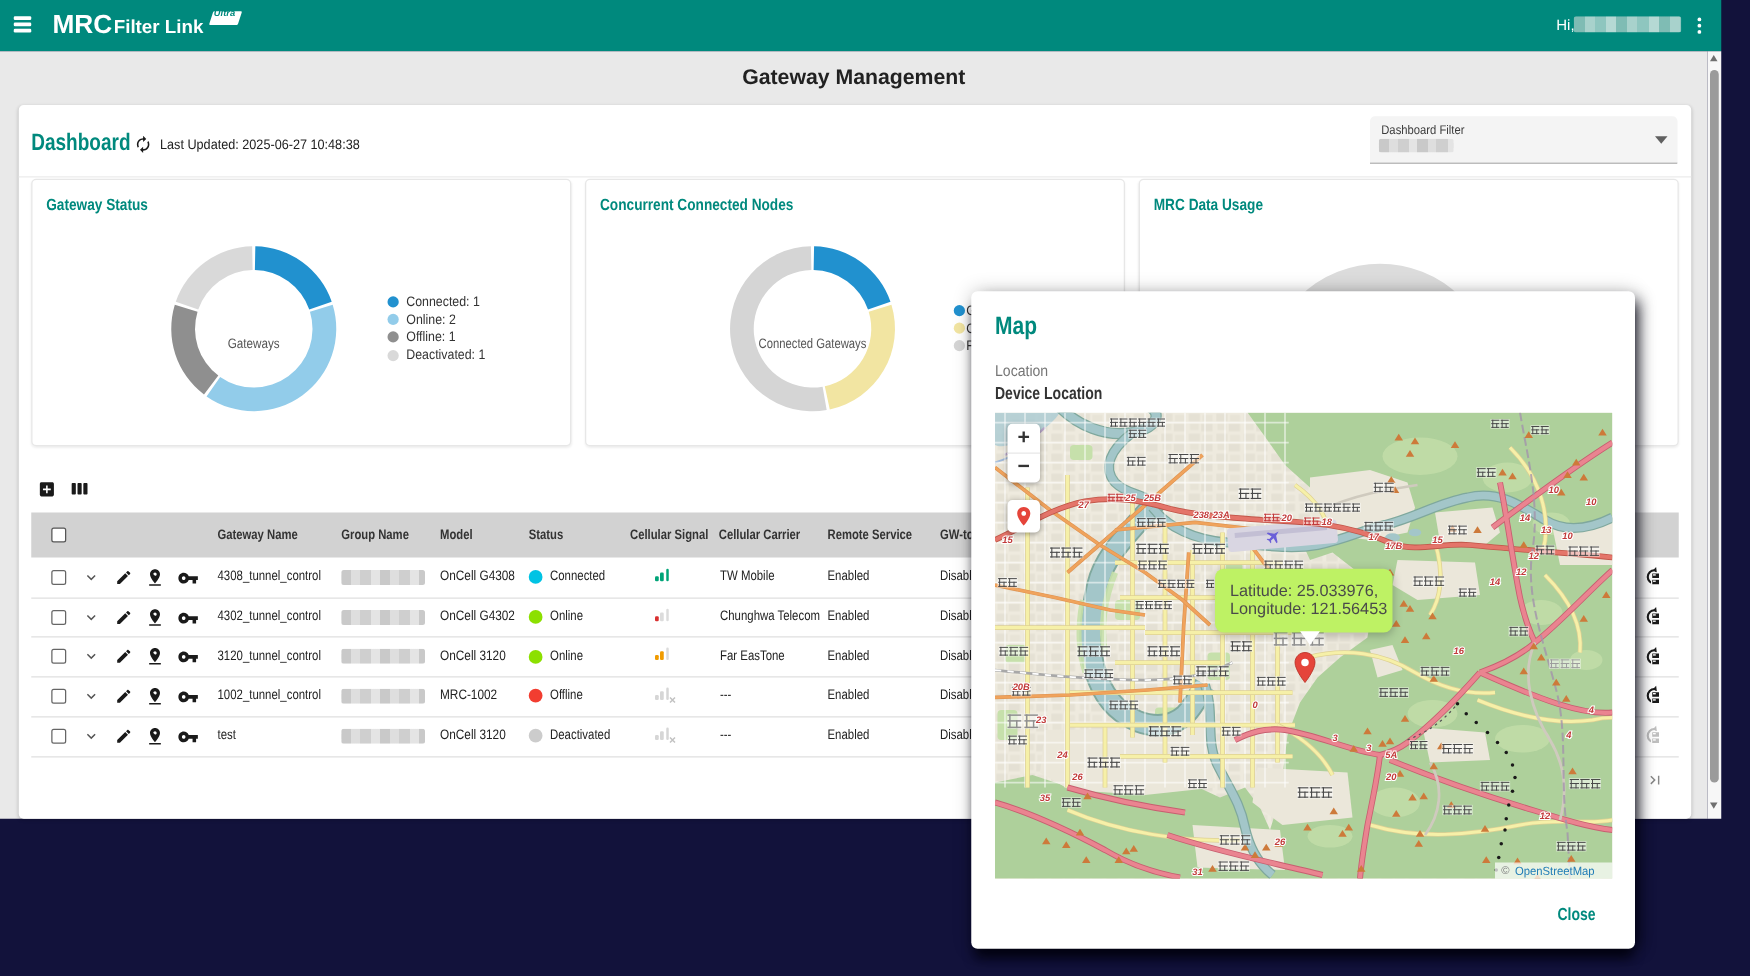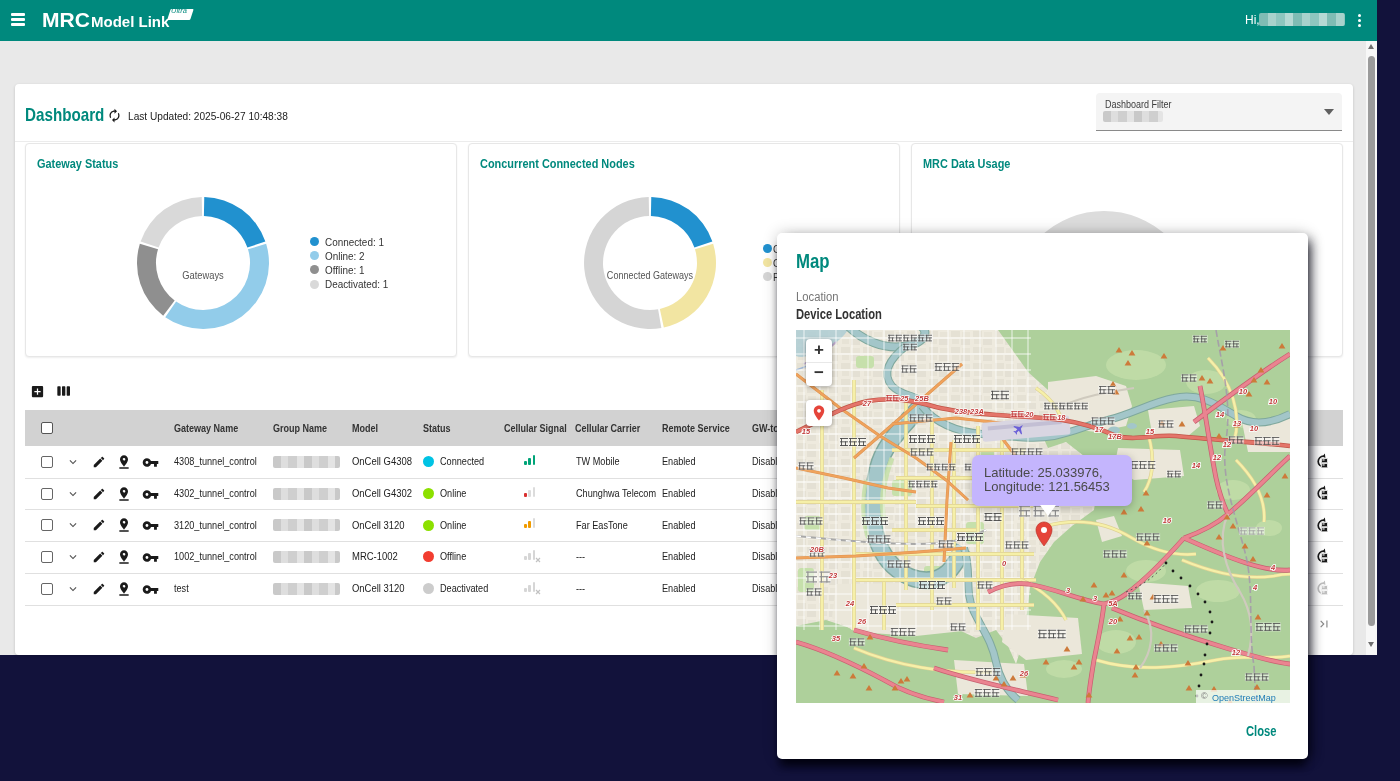--- a/index.html
+++ b/index.html
@@ -3,30 +3,31 @@
 *{margin:0;padding:0;box-sizing:border-box}
 html,body{width:1400px;height:781px;overflow:hidden;background:#12123b;font-family:"Liberation Sans",sans-serif}
 .abs{position:absolute}
 </style></head><body>
 <div class="abs" style="left:0;top:0;width:1400px;height:781px;background:#12123b">
 <div class="abs" style="left:0;top:0;width:1377px;height:41px;background:#00897d">
       <div class="abs" style="left:11px;top:13px;width:14px;height:2.6px;background:#fff;border-radius:1px"></div>
       <div class="abs" style="left:11px;top:18px;width:14px;height:2.6px;background:#fff;border-radius:1px"></div>
       <div class="abs" style="left:11px;top:23px;width:14px;height:2.6px;background:#fff;border-radius:1px"></div>
       <div class="abs" style="left:42px;top:8px;font-size:21px;font-weight:bold;color:#fff;transform:scale(1.0,1);transform-origin:left top;white-space:nowrap">MRC</div>
-      <div class="abs" style="left:91px;top:13px;font-size:15px;font-weight:bold;color:#fff;transform:scale(1.0,1);transform-origin:left top;white-space:nowrap">Model Link</div>
+      <div class="abs" style="left:91px;top:13px;font-size:15px;font-weight:bold;color:#fff;transform:scale(1.0,1);transform-origin:left top;white-space:nowrap">Filter Link</div>
       <div class="abs" style="left:169px;top:8.5px;width:23px;height:10.5px;background:#fff;transform:skewX(-18deg);border-radius:1px"></div>
-      <div class="abs" style="left:171px;top:6px;color:#00897d;font-style:italic;font-weight:normal;font-size:7.5px">Ultra</div>
+      <div class="abs" style="left:171px;top:6px;color:#00897d;font-style:italic;font-weight:bold;font-size:7.5px">Ultra</div>
       <div class="abs" style="left:1245px;top:13px;font-size:12px;font-weight:normal;color:#fff;transform:scale(1.0,1);transform-origin:left top;white-space:nowrap">Hi,</div>
       <div style="position:absolute;left:1259px;top:13px;width:86px;height:13px;background:repeating-linear-gradient(90deg,#7fbcb4 0 9px,#a8d2cc 9px 17px,#8ec6bf 17px 26px,#b5d9d4 26px 34px),repeating-linear-gradient(0deg,rgba(255,255,255,.25) 0 4px,rgba(0,80,70,.12) 4px 8px);border-radius:2px;filter:blur(0.6px)"></div>
       <div class="abs" style="left:1358px;top:14px;width:3.4px;height:3.4px;background:#fff;border-radius:50%"></div>
       <div class="abs" style="left:1358px;top:19px;width:3.4px;height:3.4px;background:#fff;border-radius:50%"></div>
       <div class="abs" style="left:1358px;top:24px;width:3.4px;height:3.4px;background:#fff;border-radius:50%"></div>
     </div>
     <div class="abs" style="left:0;top:41px;width:1366px;height:614px;background:#e9e9e9"></div>
+    <div class="abs" style="left:0px;top:52px;width:1366px;text-align:center;font-size:17px;font-weight:bold;color:#212121;transform:scale(1.0,1);transform-origin:center top;white-space:nowrap">Gateway Management</div>
     <div class="abs" style="left:15px;top:84px;width:1338px;height:571px;background:#fff;border-radius:4px;box-shadow:0 1px 3px rgba(0,0,0,0.18)"></div>
     <div class="abs" style="left:25px;top:104px;font-size:19px;font-weight:bold;color:#00897d;transform:scale(0.8,1);transform-origin:left top;white-space:nowrap">Dashboard</div>
     <svg style="position:absolute;left:107px;top:108px" width="15" height="15" viewBox="0 0 24 24">
       <path d="M12 6v3l4-4-4-4v3c-4.42 0-8 3.58-8 8 0 1.57.46 3.03 1.24 4.26L6.7 14.8c-.45-.83-.7-1.79-.7-2.8 0-3.31 2.69-6 6-6zm6.76 1.74L17.3 9.2c.44.84.7 1.79.7 2.8 0 3.31-2.69 6-6 6v-3l-4 4 4 4v-3c4.42 0 8-3.58 8-8 0-1.57-.46-3.03-1.24-4.26z" fill="#1a1a1a"></path>
     </svg>
     <div class="abs" style="left:128px;top:110px;font-size:11px;font-weight:normal;color:#212121;transform:scale(0.92,1);transform-origin:left top;white-space:nowrap">Last Updated: 2025-06-27 10:48:38</div>
     <div class="abs" style="left:1096px;top:93px;width:246px;height:38px;background:#f4f4f4;border-radius:4px 4px 0 0;border-bottom:1px solid #8a8a8a"></div>
     <div class="abs" style="left:1105px;top:99px;font-size:10px;font-weight:normal;color:#3c3c3c;transform:scale(0.9,1);transform-origin:left top;white-space:nowrap">Dashboard Filter</div>
     <div style="position:absolute;left:1103px;top:111px;width:60px;height:11px;background:repeating-linear-gradient(90deg,#c9c9c9 0 8px,#dedede 8px 15px,#cfcfcf 15px 24px,#e4e4e4 24px 31px),repeating-linear-gradient(0deg,rgba(255,255,255,.3) 0 4px,rgba(90,90,90,.12) 4px 8px);border-radius:2px;filter:blur(0.6px)"></div>
     <div class="abs" style="left:1324px;top:109px;width:0;height:0;border-left:5px solid transparent;border-right:5px solid transparent;border-top:6px solid #606060"></div>
@@ -1941,21 +1942,21 @@
         <text x="477" y="240" font-size="7.5" font-style="italic" font-weight="bold" fill="#c23a3a" text-anchor="middle" stroke="#fff" stroke-width="1.6" paint-order="stroke">4</text>
       </svg></div>
     <div class="abs" style="left:806px;top:339px;width:26px;height:47px;background:#fff;border-radius:4px;box-shadow:0 1px 4px rgba(0,0,0,0.35)"></div>
     <div class="abs" style="left:806px;top:362px;width:26px;height:1px;background:#e8e8e8"></div>
     <div class="abs" style="left:806px;top:340px;width:26px;text-align:center;font-size:17px;font-weight:bold;color:#333">+</div>
     <div class="abs" style="left:806px;top:363px;width:26px;text-align:center;font-size:17px;font-weight:bold;color:#333">−</div>
     <div class="abs" style="left:806px;top:400px;width:26px;height:26px;background:#fff;border-radius:4px;box-shadow:0 1px 4px rgba(0,0,0,0.35)"></div>
     <svg style="position:absolute;left:810px;top:404px" width="18" height="18" viewBox="0 0 24 24">
       <path d="M12 2C8.13 2 5 5.13 5 9c0 5.25 7 13 7 13s7-7.75 7-13c0-3.87-3.13-7-7-7zm0 9.5c-1.38 0-2.5-1.12-2.5-2.5s1.12-2.5 2.5-2.5 2.5 1.12 2.5 2.5-1.12 2.5-2.5 2.5z" fill="#e5443a"></path>
     </svg>
-    <div class="abs" style="left:972px;top:455px;width:160px;height:51px;background:#c4b5fd;border-radius:7px;box-shadow:0 2px 8px rgba(0,0,0,0.25);padding:11px 0 0 12px;font-size:13px;color:#4a4a4a;line-height:13.5px">Latitude: 25.033976,<br>Longitude: 121.56453</div>
+    <div class="abs" style="left:972px;top:455px;width:142px;height:51px;background:#bef264;border-radius:7px;box-shadow:0 2px 8px rgba(0,0,0,0.25);padding:11px 0 0 12px;font-size:13px;color:#4a4a4a;line-height:13.5px">Latitude: 25.033976,<br>Longitude: 121.56453</div>
     <div class="abs" style="left:1040px;top:505px;width:0;height:0;border-left:8px solid transparent;border-right:8px solid transparent;border-top:11px solid #fff"></div>
     <svg class="abs" style="left:1034px;top:521px" width="20" height="26" viewBox="0 0 20 26">
       <path d="M10 1C5.6 1 2 4.6 2 9c0 6 8 16 8 16s8-10 8-16c0-4.4-3.6-8-8-8z" fill="#e5443a" stroke="#b93228" stroke-width="0.7"></path>
       <circle cx="10" cy="9" r="3" fill="#fff"></circle>
     </svg>
     <div class="abs" style="left:1196px;top:690px;width:94px;height:13px;background:rgba(255,255,255,0.72)"></div>
     <div class="abs" style="left:1201px;top:691px;font-size:9px;color:#797979">©</div>
     <div class="abs" style="left:1212px;top:692px;font-size:9.5px;font-weight:normal;color:#1f7cb6;transform:scale(0.95,1);transform-origin:left top;white-space:nowrap">OpenStreetMap</div>
     <div class="abs" style="left:1246px;top:723px;font-size:14px;font-weight:bold;color:#00897d;transform:scale(0.8,1);transform-origin:left top;white-space:nowrap">Close</div>
   </div>

